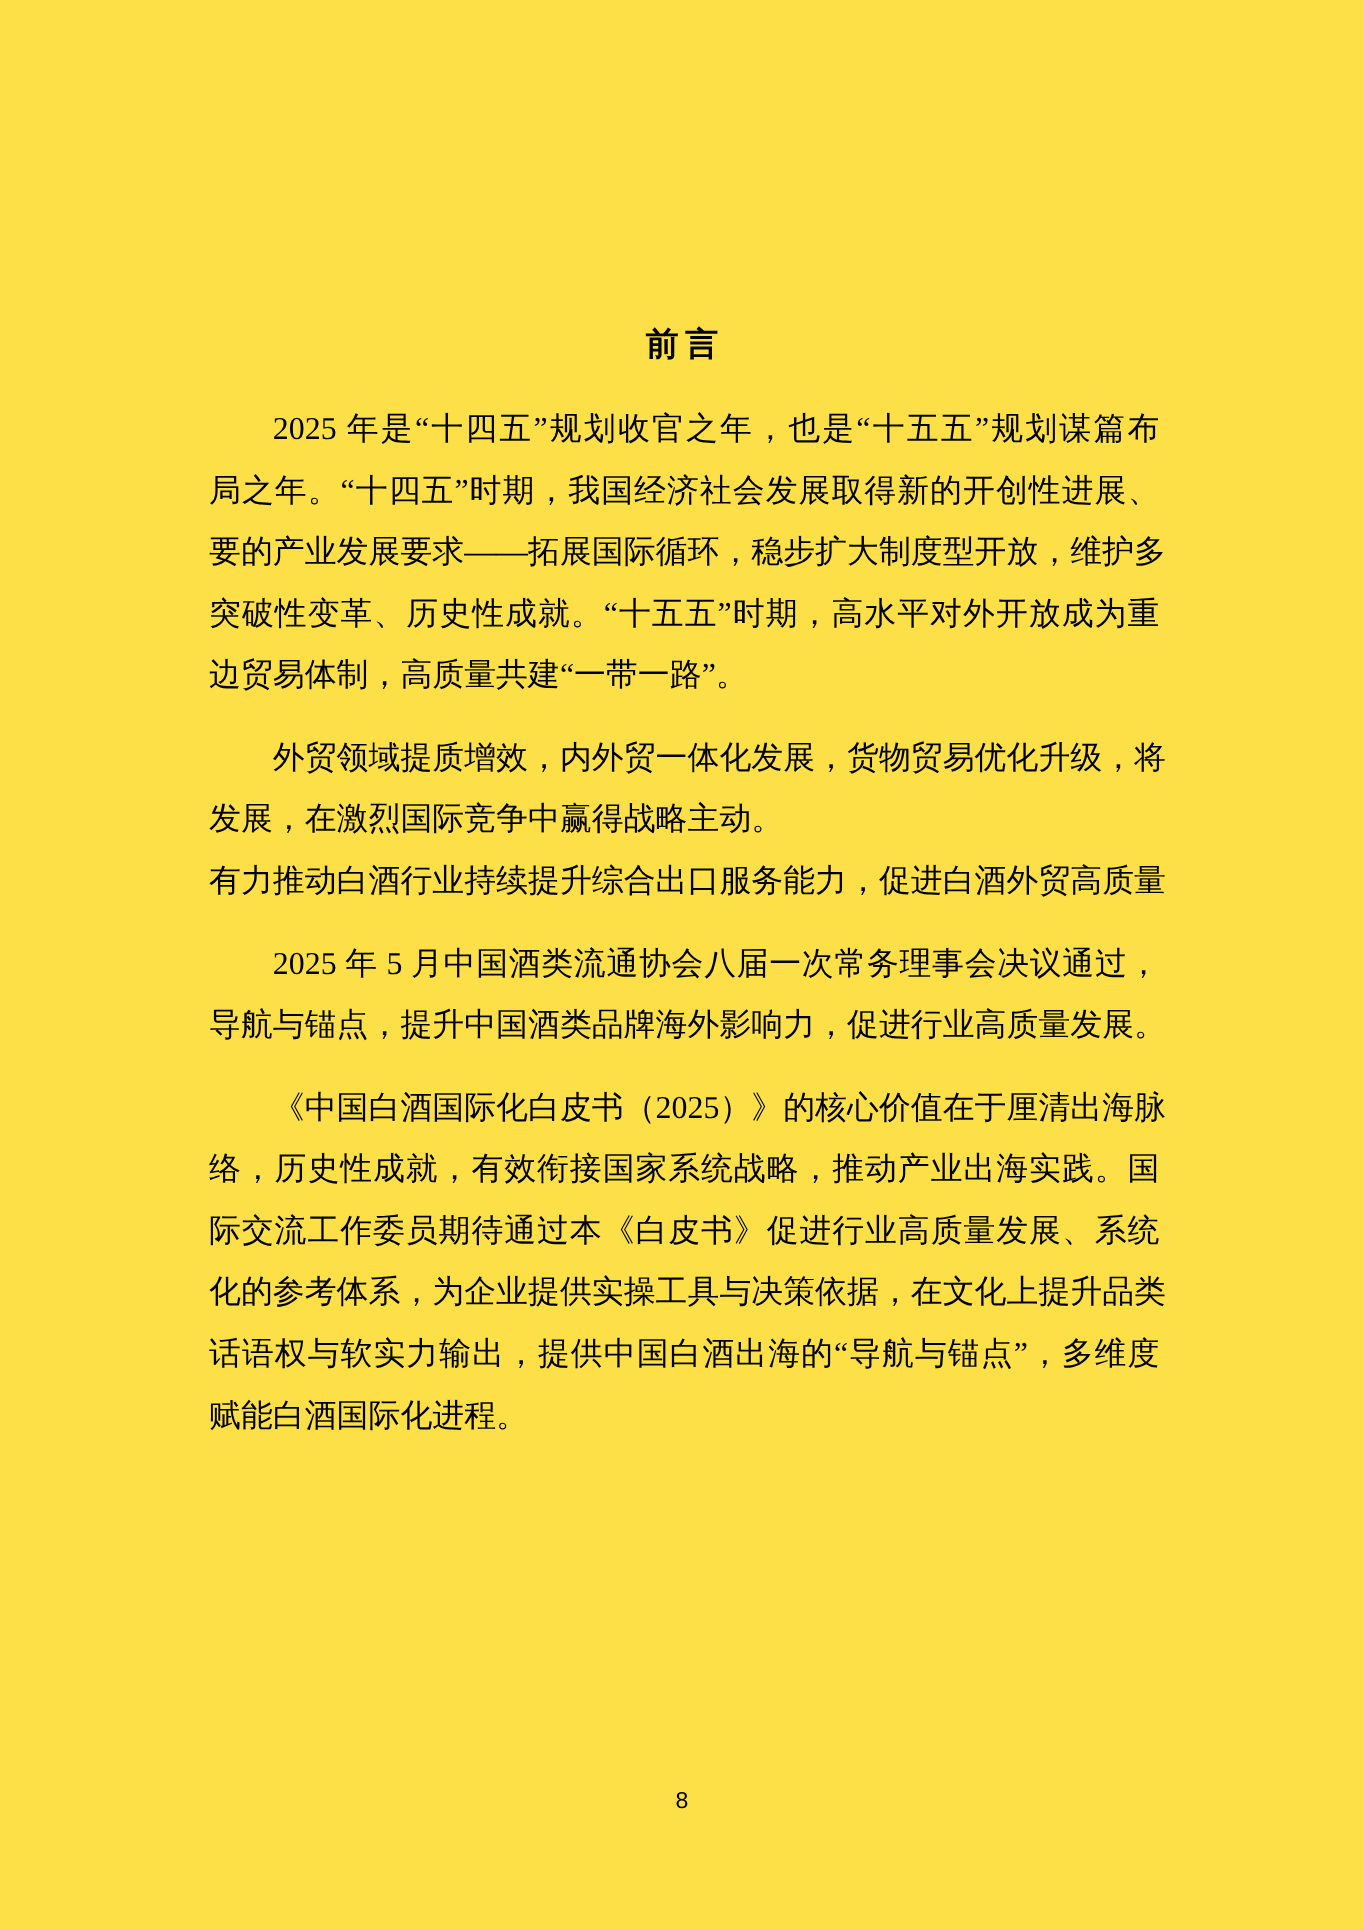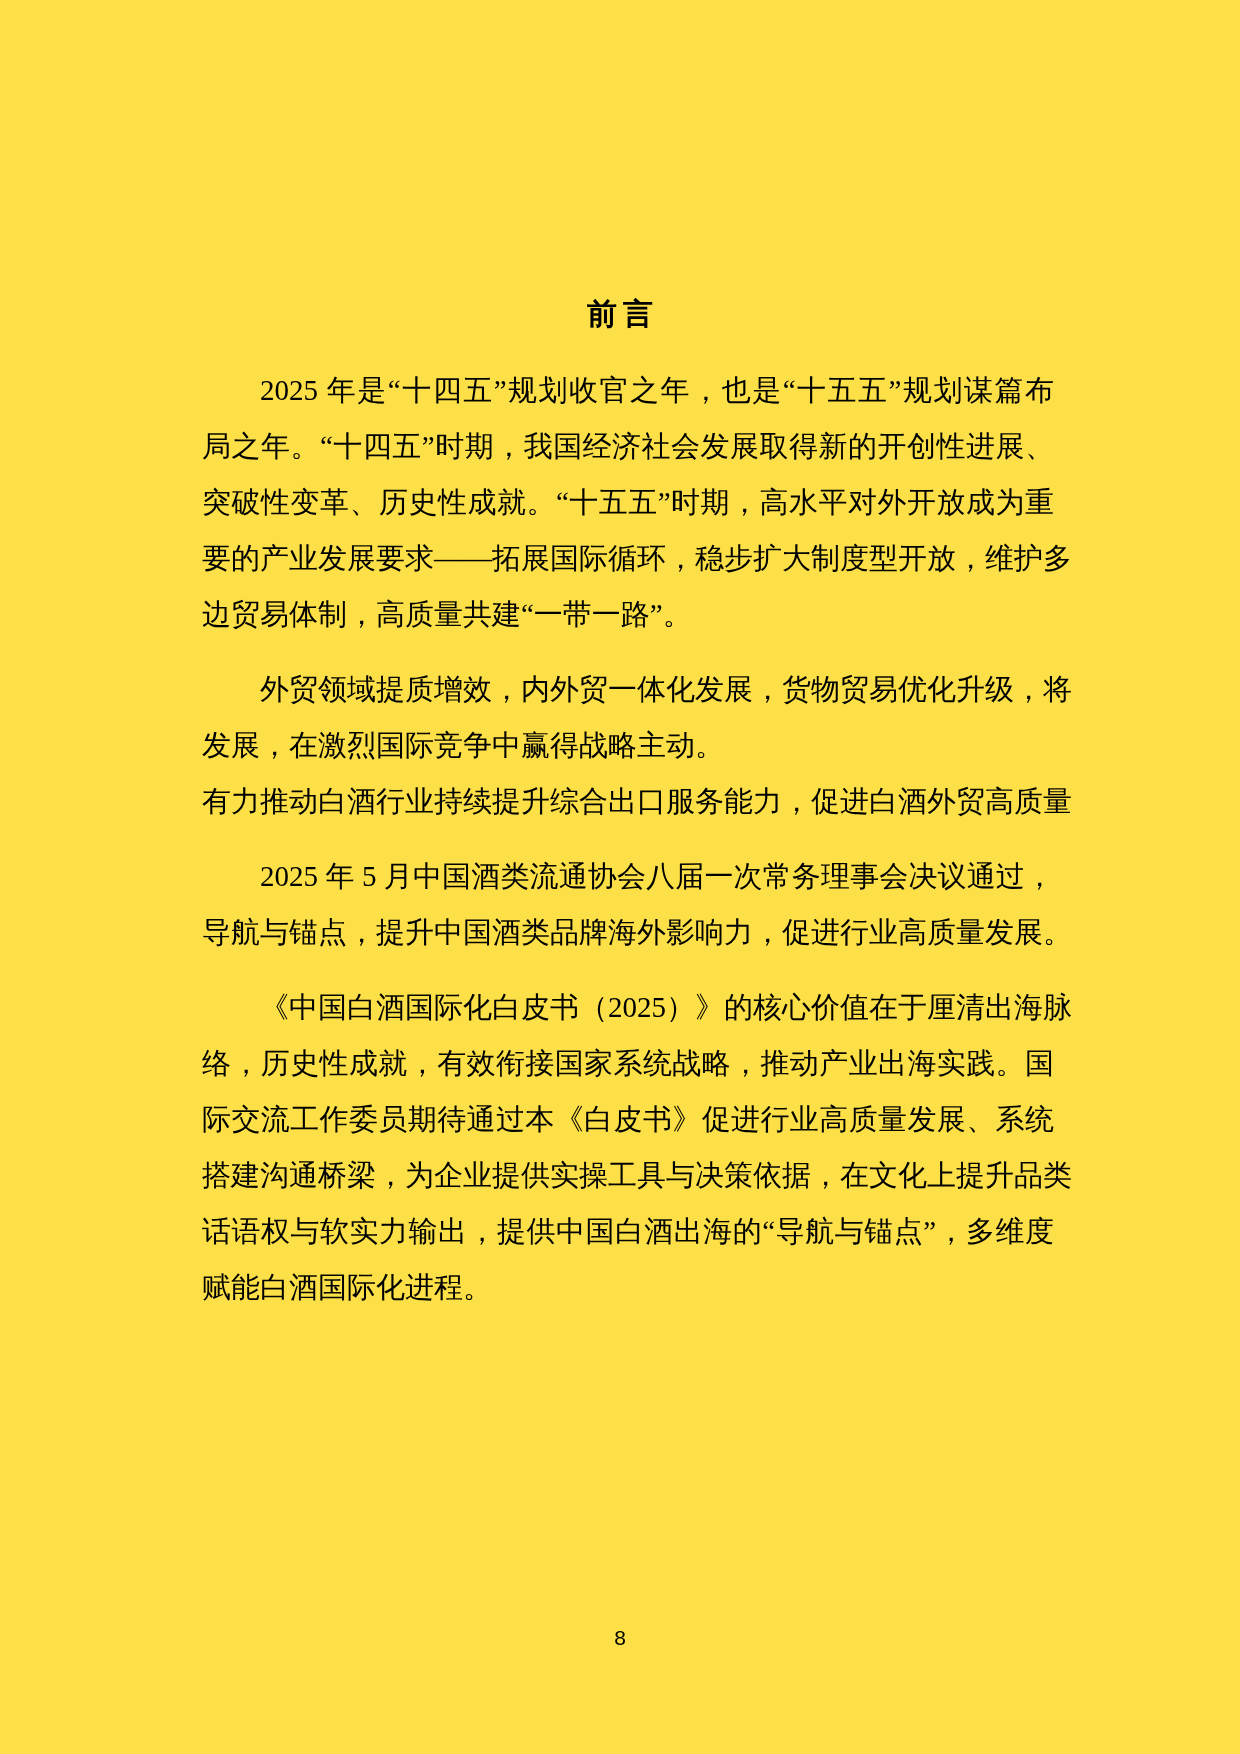--- a/index.html
+++ b/index.html
@@ -31,21 +31,21 @@
   }
   .content {
     position: absolute;
     left: 190px;
     top: 362px;
     width: 864px;
     font-size: 29px;
     line-height: 56px;
   }
   .para {
-    margin: 0 0 19px 12px;
+    margin: 0 0 19px 0;
   }
   .line {
     text-align: justify;
     text-align-last: justify;
     white-space: nowrap;
   }
   .line.first {
     text-indent: 58px;
   }
   .line.last {
@@ -67,41 +67,41 @@
 
 <div class="page">
 
   <div class="doc-title">前言</div>
 
   <div class="content">
 
     <div class="para">
       <div class="line first">2025 年是“十四五”规划收官之年，也是“十五五”规划谋篇布</div>
       <div class="line">局之年。“十四五”时期，我国经济社会发展取得新的开创性进展、</div>
+      <div class="line">要的产业发展要求——拓展国际循环，稳步扩大制度型开放，维护多</div>
       <div class="line">突破性变革、历史性成就。“十五五”时期，高水平对外开放成为重</div>
-      <div class="line">要的产业发展要求——拓展国际循环，稳步扩大制度型开放，维护多</div>
       <div class="line last">边贸易体制，高质量共建“一带一路”。</div>
     </div>
 
     <div class="para">
       <div class="line first">外贸领域提质增效，内外贸一体化发展，货物贸易优化升级，将</div>
       <div class="line last">发展，在激烈国际竞争中赢得战略主动。</div>
       <div class="line">有力推动白酒行业持续提升综合出口服务能力，促进白酒外贸高质量</div>
     </div>
 
     <div class="para">
       <div class="line first">2025 年 5 月中国酒类流通协会八届一次常务理事会决议通过，</div>
       <div class="line last">导航与锚点，提升中国酒类品牌海外影响力，促进行业高质量发展。</div>
     </div>
 
     <div class="para">
       <div class="line first">《中国白酒国际化白皮书（2025）》的核心价值在于厘清出海脉</div>
       <div class="line">络，历史性成就，有效衔接国家系统战略，推动产业出海实践。国</div>
       <div class="line">际交流工作委员期待通过本《白皮书》促进行业高质量发展、系统</div>
-      <div class="line">搭建沟通桥梁，为企业提供实操工具与决策依据，在文化上提升品类</div>
+      <div class="line">化的参考体系，为企业提供实操工具与决策依据，在文化上提升品类</div>
       <div class="line">话语权与软实力输出，提供中国白酒出海的“导航与锚点”，多维度</div>
       <div class="line last">赋能白酒国际化进程。</div>
     </div>
 
   </div>
 
   <div class="page-number">8</div>
 
 </div>
 

